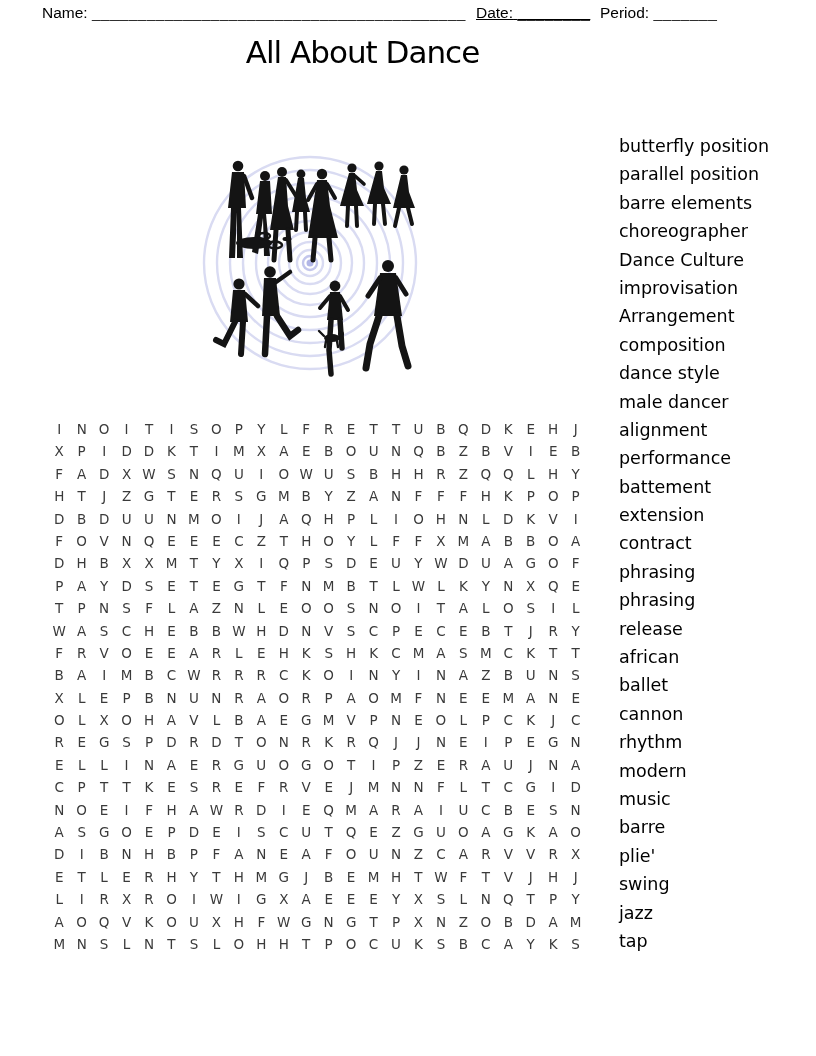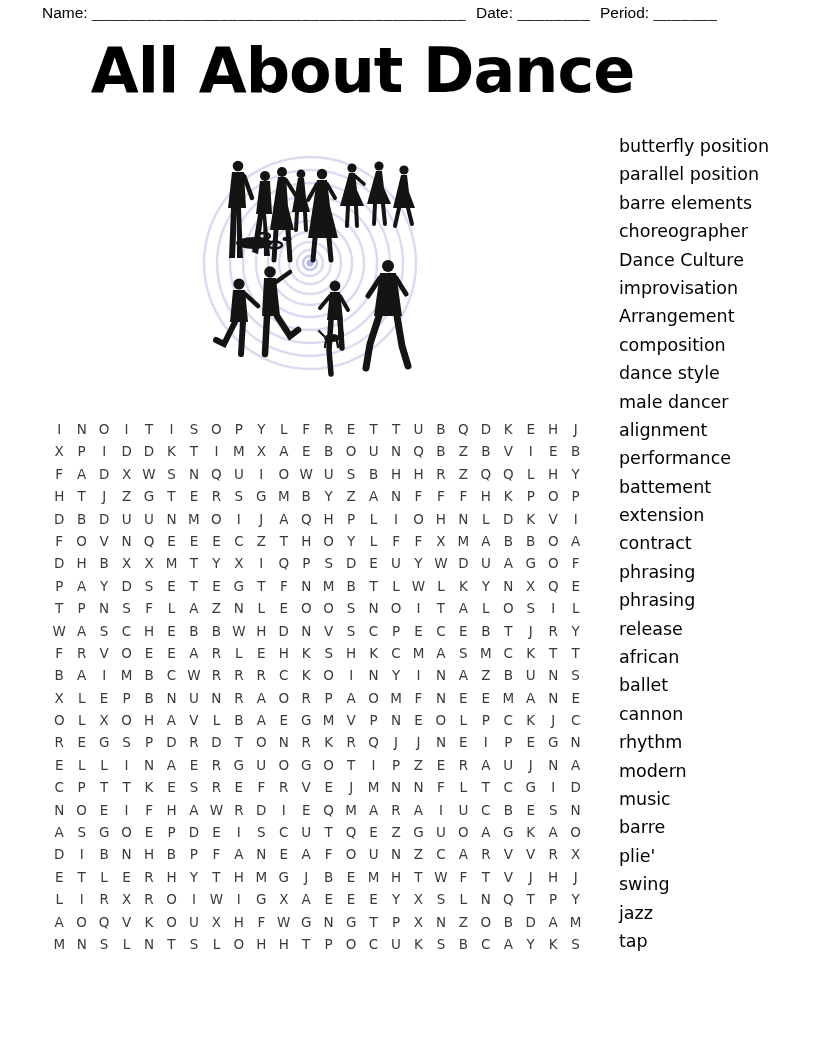--- a/index.html
+++ b/index.html
@@ -8,29 +8,29 @@
     width:816px;height:1056px;
     background:#ffffff;
     overflow:hidden;
     font-family:"Liberation Sans", sans-serif;
     color:#000;
   }
   
   .hdr{position:absolute;top:4px;left:0;width:816px;height:24px;font-size:15.5px;}
   .hdr span{white-space:pre;}
   .hdr-name{position:absolute;left:42px;top:0;}
-  .hdr-date{position:absolute;left:476px;top:0;}
+  .hdr-date{position:absolute;left:476px;top:0;text-decoration:underline;}
   .hdr-period{position:absolute;left:600px;top:0;}
   .blank-line{letter-spacing:0.5px;color:#222;}
   
   .title{
     position:absolute;top:34px;left:0;width:725px;
     text-align:center;
     font-family:"DejaVu Sans", sans-serif;
-    font-size:62px;font-weight:700;letter-spacing:-1px;
+    font-size:31px;font-weight:400;letter-spacing:-1px;
     color:#000;
   }
   
   .clipart{position:absolute;left:202px;top:144px;width:222px;height:244px;}
   
   .grid{
     position:absolute;left:48px;top:418px;
     font-family:"DejaVu Sans", sans-serif;
     font-size:13.5px;font-weight:500;color:#3a3a3a;
   }

